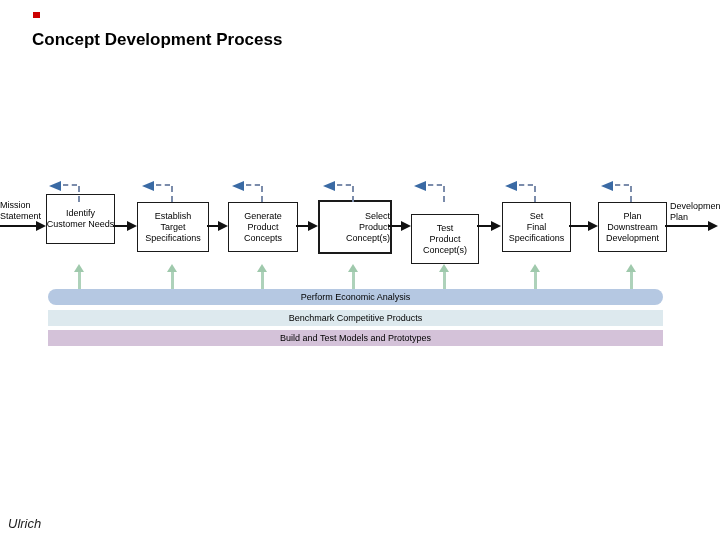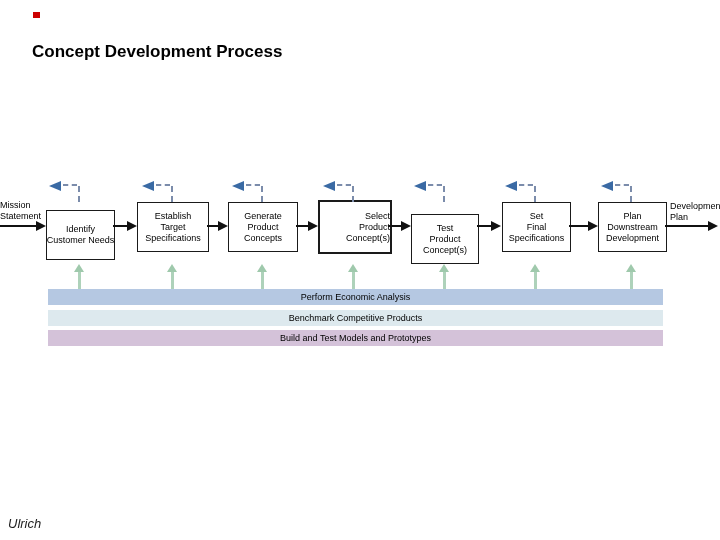--- a/index.html
+++ b/index.html
@@ -2,21 +2,21 @@
 <html><head>
 <meta charset="utf-8">
 <style>
   html,body{margin:0;padding:0;background:#fff;}
   #slide{
     position:relative;width:720px;height:540px;background:#ffffff;
     overflow:hidden;font-family:"Liberation Sans","DejaVu Sans",sans-serif;color:#000;
   }
   .abs{position:absolute;}
   
-  .title{font-size:17px;font-weight:bold;letter-spacing:0;white-space:nowrap;margin-top:12px;}
+  .title{font-size:17px;font-weight:bold;letter-spacing:0;white-space:nowrap;}
   .marker{width:7px;height:6px;background:#cc0000;}
   
   .step{
     background:#fff;border:1px solid #1a1a1a;display:flex;flex-direction:column;
     align-items:center;justify-content:center;text-align:center;
     font-size:9px;line-height:11px;
   }
   .step span{display:block;white-space:nowrap;}
   .step.emph{border-width:2.5px;align-items:flex-end;}
   
@@ -30,21 +30,21 @@
   .fb-head{width:0;height:0;border-top:5px solid transparent;border-bottom:5px solid transparent;
     border-right:12px solid #3a6aa4;top:181px;}
   .fb-hdash{border-top:2px dashed #7b8cab;width:14px;top:184px;}
   .fb-vdash{border-left:2px dashed #7b8cab;height:16px;top:186px;}
   
   .sup-head{width:0;height:0;border-left:5px solid transparent;border-right:5px solid transparent;
     border-bottom:8px solid #9fc9ac;top:264px;}
   .sup-stem{width:3px;height:17px;background:#aed2ba;top:272px;}
   
   .bar{left:48px;width:615px;height:16px;text-align:center;font-size:9px;line-height:16px;white-space:nowrap;}
-  .bar1{background:#b5c8e2;top:289px;}
+  .bar1{background:#b5c8e2;top:289px;border-radius:8px;}
   .bar2{background:#dde9ee;top:310px;}
   .bar3{background:#d4c2d9;top:330px;}
   
   .attrib{font-size:13px;font-style:italic;color:#222;}
 </style>
 </head>
 <body>
 
 <div id="slide">
 
@@ -53,21 +53,21 @@
 
   <div class="abs endpoint" style="left:0px;top:200px;width:46px">
     <span>Mission</span>
     <span>Statement</span>
   </div>
   <div class="abs endpoint" style="left:670px;top:201px;width:60px">
     <span>Development</span>
     <span>Plan</span>
   </div>
 
-  <div class="abs step" style="left:46px;top:210px;width:67px;height:48px">
+  <div class="abs step" style="left:46px;top:194px;width:67px;height:48px">
     <span>Identify</span>
     <span>Customer Needs</span>
   </div>
   <div class="abs step" style="left:137px;top:202px;width:70px;height:48px">
     <span>Establish</span>
     <span>Target</span>
     <span>Specifications</span>
   </div>
   <div class="abs step" style="left:228px;top:202px;width:68px;height:48px">
     <span>Generate</span>

